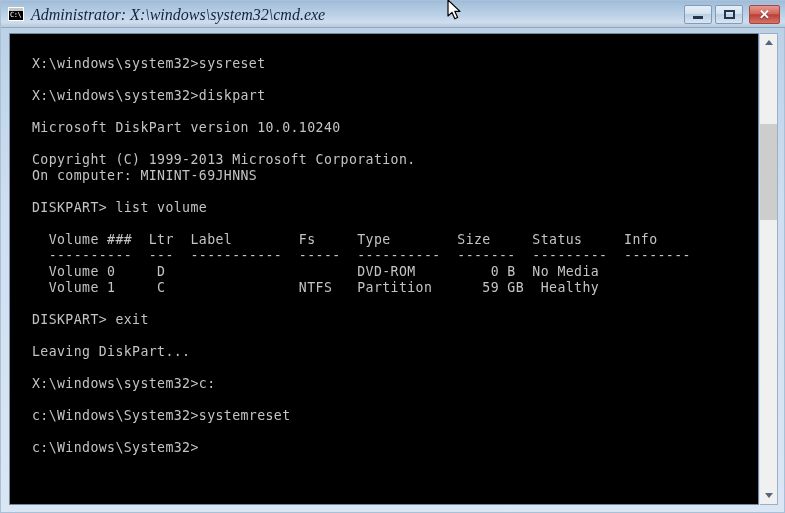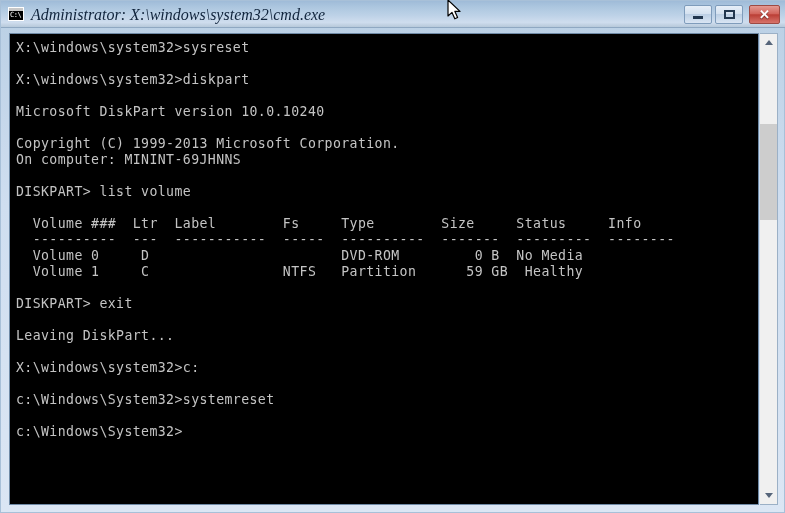--- a/index.html
+++ b/index.html
@@ -128,21 +128,21 @@
     width: 750px;
     height: 472px;
     background: #000000;
     border: 1px solid #6f8aa6;
     box-sizing: border-box;
     overflow: hidden;
   }
   #console-text {
     position: absolute;
     left: 6px; top: 6px;
-    margin: 0;
+    margin: 16px;
     color: #c4c4c4;
     font-family: "DejaVu Sans Mono", monospace;
     font-size: 13.2px;
     line-height: 16px;
     letter-spacing: 0.4px;
     white-space: pre;
   }
 
   
   #scrollbar {

